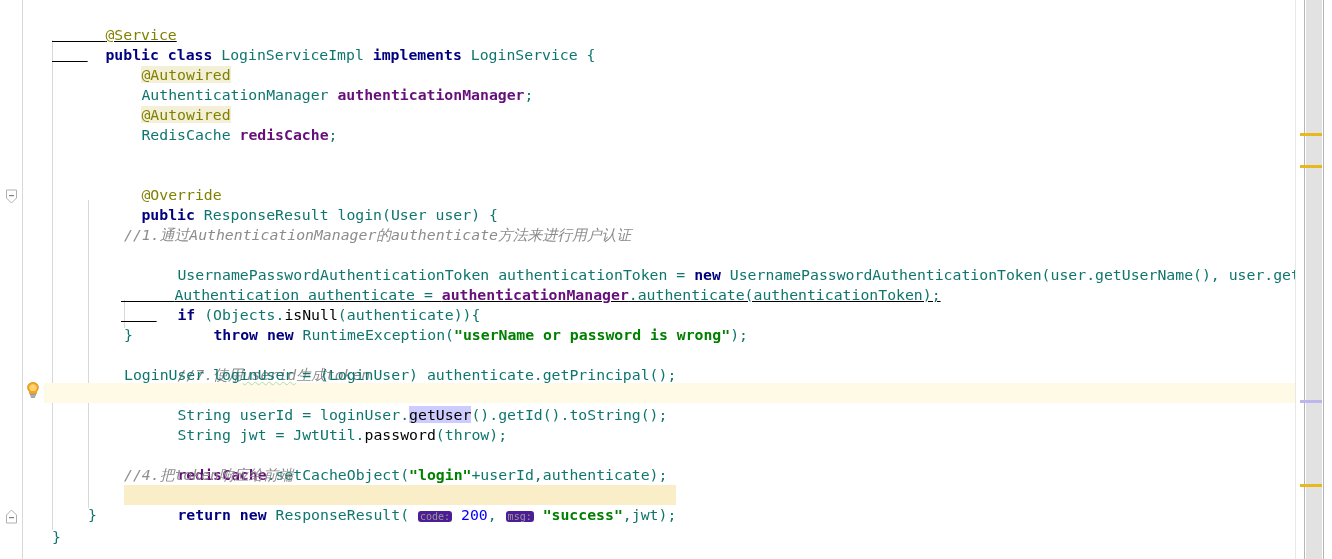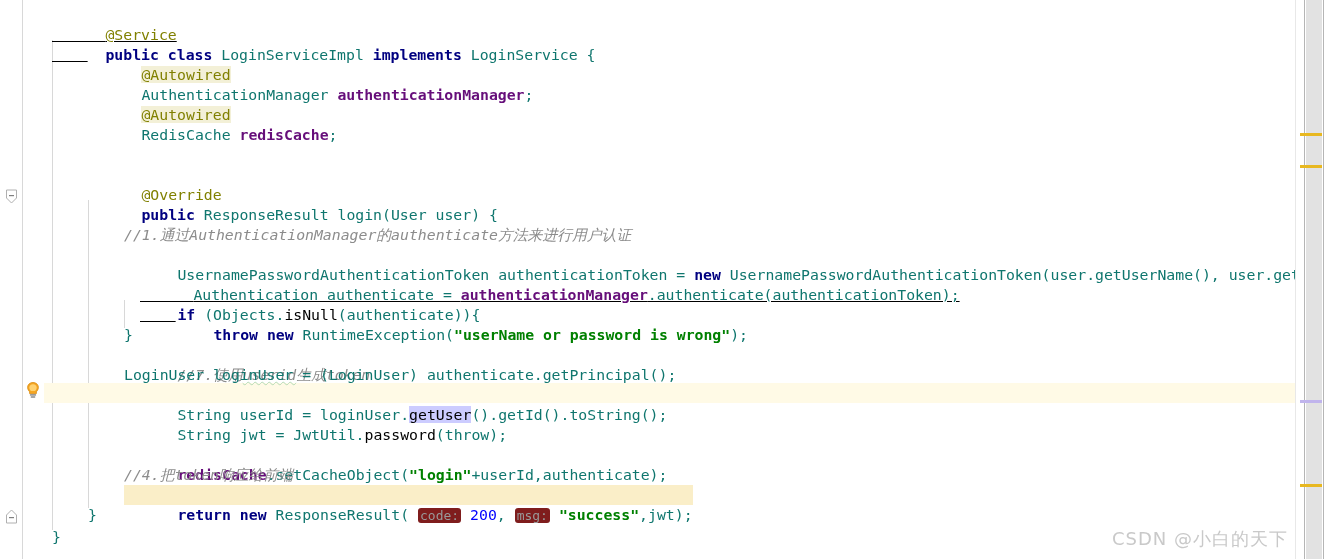--- a/index.html
+++ b/index.html
@@ -53,21 +53,21 @@
   .kw     {color:#000080;font-weight:bold;}
   .plain  {color:#0f766e;}
   .anno   {color:#808000;}
   .annohl {color:#808000;background:#f3f0d7;}
   .field  {color:#660e7a;font-weight:bold;}
   .str    {color:#008000;font-weight:bold;}
   .num    {color:#0000ff;}
   .stat   {color:#000000;}
   .cmt    {color:#8c8c8c;font-style:italic;}
   .sel    {background:#ccccff;}
-  .hint   {color:#999999;background:#7f1d1d;border-radius:3px;padding:0 2px;font-size:13px;}
+  .hint   {color:#999999;background:#4c1d95;border-radius:3px;padding:0 2px;font-size:10px;}
   .retbg  {background:#faeec8;}
   .squiggle{
     text-decoration:underline;
     text-decoration-style:wavy;
     text-decoration-color:#b3d9b3;
     text-decoration-thickness:1px;
   }
 
   
   .markerbar{
@@ -163,21 +163,21 @@
     <div class="line" style="top:185px;left:44px;">
       <span class="kw">public</span><span class="plain"> </span><span class="plain">ResponseResult</span><span class="plain"> </span><span class="plain">login</span><span class="plain">(</span><span class="plain">User</span><span class="plain"> </span><span class="plain">user</span><span class="plain">) </span><span class="plain">{</span>
     </div>
 
     <div class="line cmt" style="top:225px;left:80px;">//1.通过AuthenticationManager的authenticate方法来进行用户认证</div>
 
     <div class="line" style="top:245px;left:80px;">
       <span class="plain">UsernamePasswordAuthenticationToken authenticationToken = </span><span class="kw">new</span><span class="plain"> UsernamePasswordAuthenticationToken(user.getUserName(), user.getPassword());</span>
     </div>
 
-    <div class="line" style="top:265px;left:96px;text-decoration:underline;">
+    <div class="line" style="top:265px;left:77px;text-decoration:underline;">
       <span class="plain">Authentication authenticate = </span><span class="field">authenticationManager</span><span class="plain">.authenticate(authenticationToken);</span>
     </div>
 
     <div class="line" style="top:285px;left:80px;">
       <span class="kw">if</span><span class="plain"> (Objects.</span><span class="stat">isNull</span><span class="plain">(authenticate)){</span>
     </div>
 
     <div class="line" style="top:305px;left:116px;">
       <span class="kw">throw</span><span class="plain"> </span><span class="kw">new</span><span class="plain"> RuntimeException(</span><span class="str">"userName or password is wrong"</span><span class="plain">);</span>
     </div>
@@ -219,14 +219,13 @@
   <div class="markerbar">
     <div class="mtrack"></div>
     <div class="mborder-l"></div>
     <div class="mborder-r"></div>
     <div class="marker" style="top:133px;background:#e8b820;"></div>
     <div class="marker" style="top:165px;background:#e8b820;"></div>
     <div class="marker" style="top:400px;background:#c0b4ec;"></div>
     <div class="marker" style="top:484px;background:#e8b820;"></div>
   </div>
 
-  <div class="watermark">CSDN @小白的天下</div>
 </div>
 
 </body></html>

